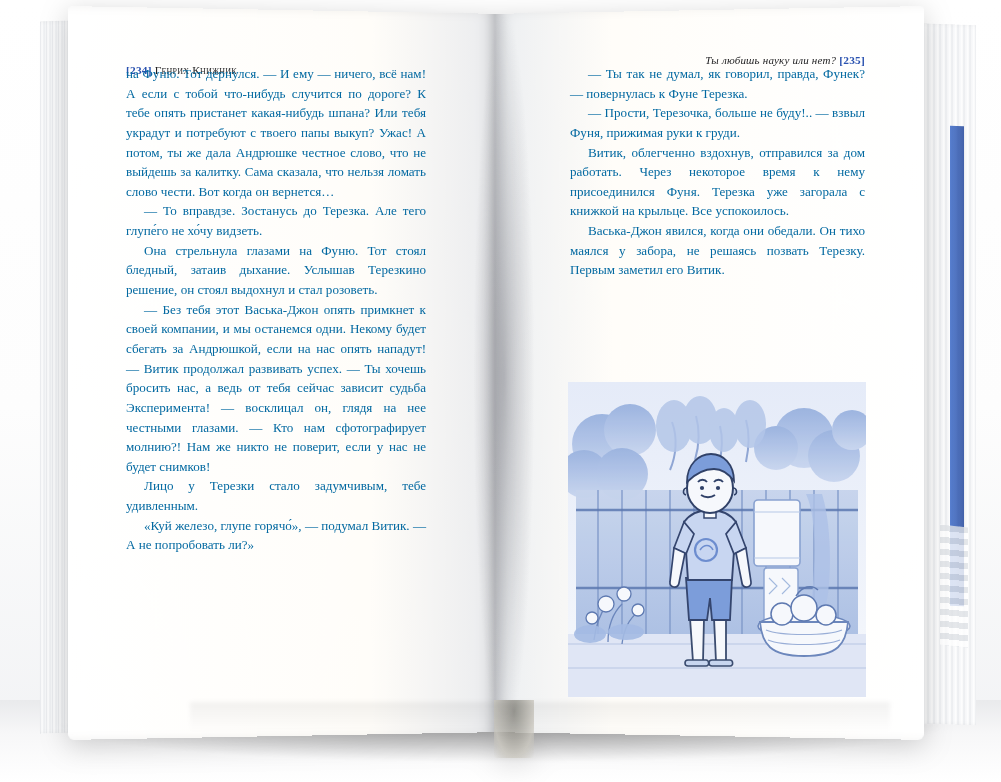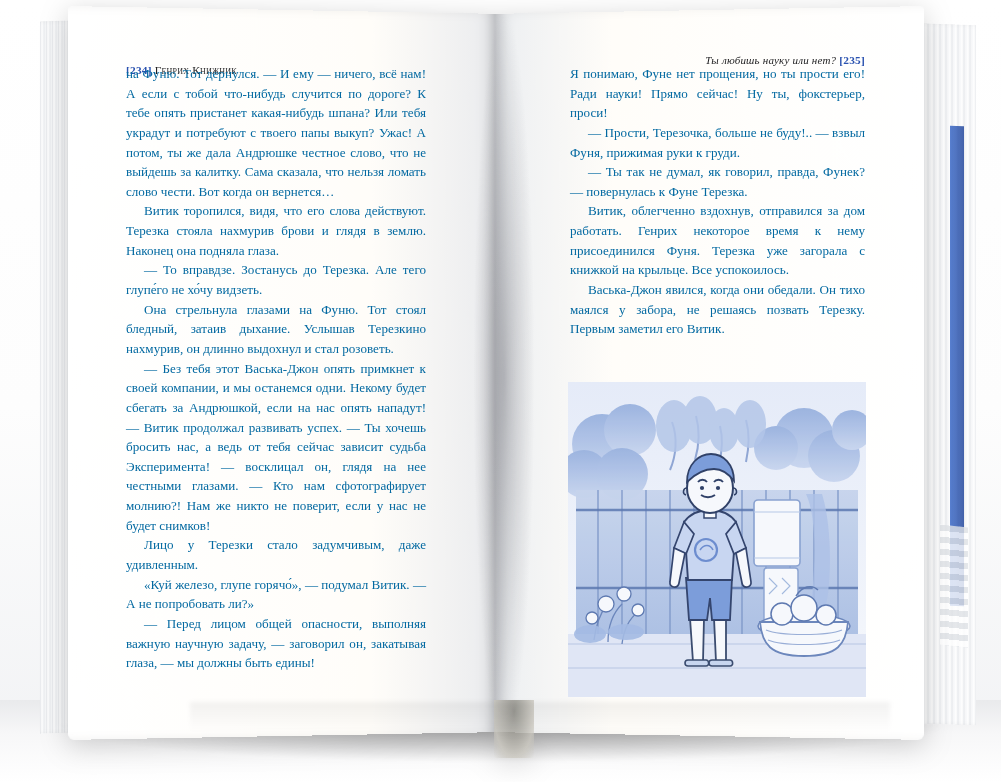--- a/index.html
+++ b/index.html
@@ -233,34 +233,31 @@
       <span class="runhead-author">Генрих Книжник</span>
     </div>
 
     <div class="runhead right">
       <span class="runhead-title">Ты любишь науку или нет?</span>
       <span class="folio">[235]</span>
     </div>
 
     <div class="col left">
       <p class="noindent">на Фуню. Тот дернулся. — И ему — ничего, всё нам! А если с тобой что-нибудь случится по дороге? К тебе опять пристанет какая-нибудь шпана? Или тебя украдут и потребуют с твоего папы выкуп? Ужас! А потом, ты же дала Андрюшке честное слово, что не выйдешь за калитку. Сама сказала, что нельзя ломать слово чести. Вот когда он вернется…</p>
-      <p>Витик торопился, видя, что его слова действуют. Терезка стояла нахмурив брови и глядя в землю. Наконец она подняла глаза.</p>
       <p>— То вправдзе. Зостанусь до Терезка. Але тего глупе́го не хо́чу видзеть.</p>
-      <p>Она стрельнула глазами на Фуню. Тот стоял бледный, затаив дыхание. Услышав Терезкино нахмурив, он длинно выдохнул и стал розоветь.</p>
+      <p>Она стрельнула глазами на Фуню. Тот стоял бледный, затаив дыхание. Услышав Терезкино решение, он стоял выдохнул и стал розоветь.</p>
       <p>— Без тебя этот Васька-Джон опять примкнет к своей компании, и мы останемся одни. Некому будет сбегать за Андрюшкой, если на нас опять нападут! — Витик продолжал развивать успех. — Ты хочешь бросить нас, а ведь от тебя сейчас зависит судьба Эксперимента! — восклицал он, глядя на нее честными глазами. — Кто нам сфотографирует молнию?! Нам же никто не поверит, если у нас не будет снимков!</p>
-      <p>Лицо у Терезки стало задумчивым, даже удивленным.</p>
+      <p>Лицо у Терезки стало задумчивым, тебе удивленным.</p>
       <p>«Куй железо, глупе горячо́», — подумал Витик. — А не попробовать ли?»</p>
-      <p>— Перед лицом общей опасности, выполняя важную научную задачу, — заговорил он, закатывая глаза, — мы должны быть едины!</p>
     </div>
 
     <div class="col right">
-      <p class="noindent">Я понимаю, Фуне нет прощения, но ты прости его! Ради науки! Прямо сейчас! Ну ты, фокстерьер, проси!</p>
+      <p>— Ты так не думал, як говорил, правда, Фунек? — повернулась к Фуне Терезка.</p>
       <p>— Прости, Терезочка, больше не буду!.. — взвыл Фуня, прижимая руки к груди.</p>
-      <p>— Ты так не думал, як говорил, правда, Фунек? — повернулась к Фуне Терезка.</p>
-      <p>Витик, облегченно вздохнув, отправился за дом работать. Генрих некоторое время к нему присоединился Фуня. Терезка уже загорала с книжкой на крыльце. Все успокоилось.</p>
+      <p>Витик, облегченно вздохнув, отправился за дом работать. Через некоторое время к нему присоединился Фуня. Терезка уже загорала с книжкой на крыльце. Все успокоилось.</p>
       <p style="margin-top:0">Васька-Джон явился, когда они обедали. Он тихо маялся у забора, не решаясь позвать Терезку. Первым заметил его Витик.</p>
     </div>
 
     <div class="illo" title="illustration">
       <svg width="298" height="315" viewBox="0 0 298 315" xmlns="http://www.w3.org/2000/svg" aria-hidden="true">
         <defs>
           <linearGradient id="skyG" x1="0" y1="0" x2="0" y2="1">
             <stop offset="0" stop-color="#eef2fb"></stop>
             <stop offset="1" stop-color="#ffffff"></stop>
           </linearGradient>

